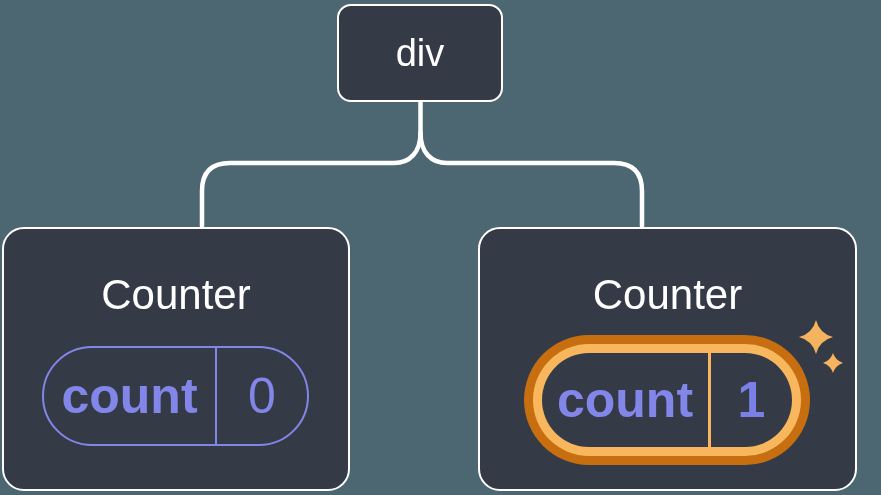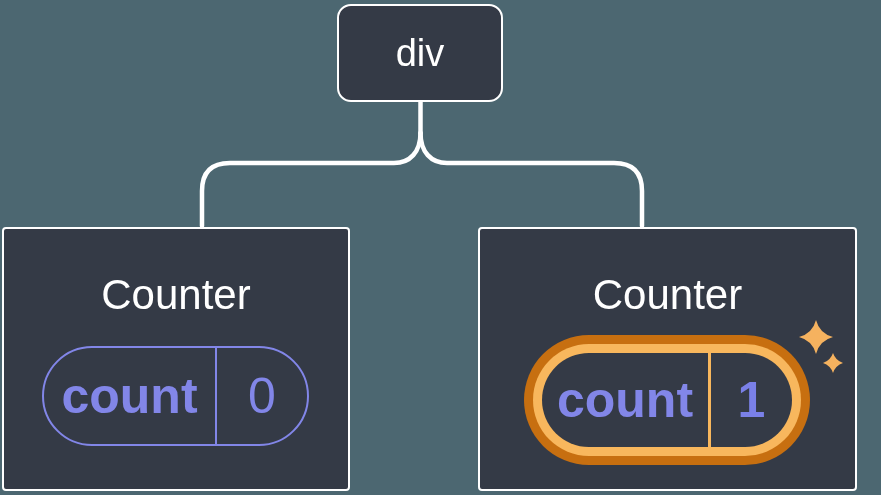--- a/index.html
+++ b/index.html
@@ -44,21 +44,21 @@
     color: var(--text-primary, #FFFFFF);
     font-size: 38px;
   }
   .card {
     position: absolute;
     top: 227px;
     height: 264px;
     box-sizing: border-box;
     background: var(--card-bg, #343A46);
     border: 2.5px solid var(--card-border, #FFFFFF);
-    border-radius: 4px;
+    border-radius: 22px;
   }
   .card-left  { left: 2px;   width: 348px; }
   .card-right { left: 478px; width: 379px; }
   .card-title {
     position: absolute;
     top: 44px;
     left: 0;
     width: 100%;
     text-align: center;
     color: var(--text-primary, #FFFFFF);

